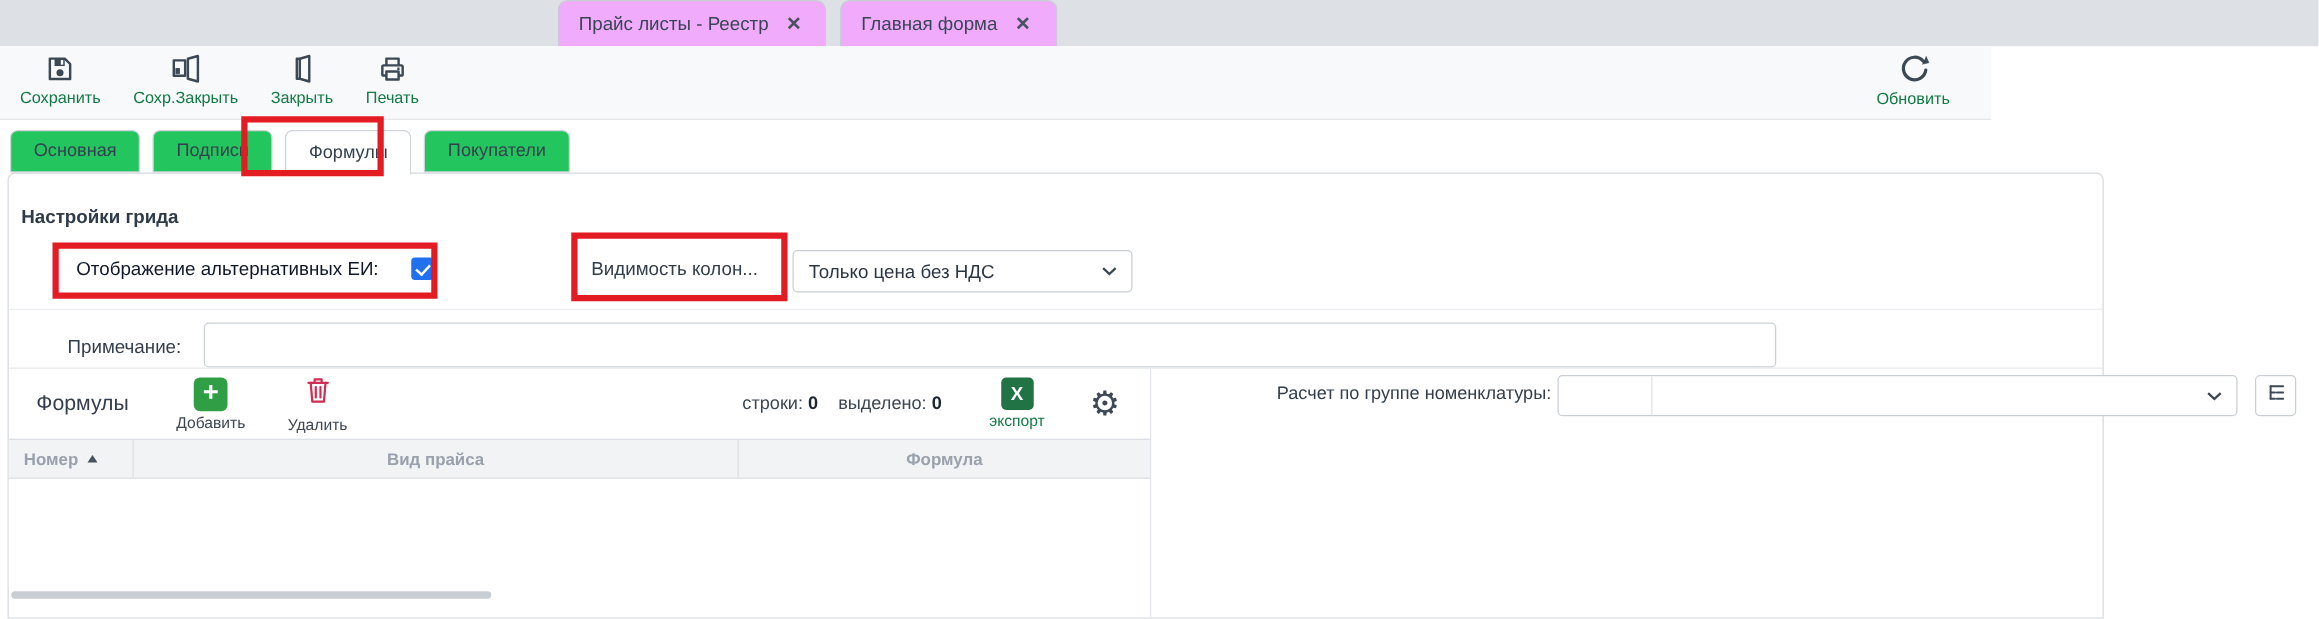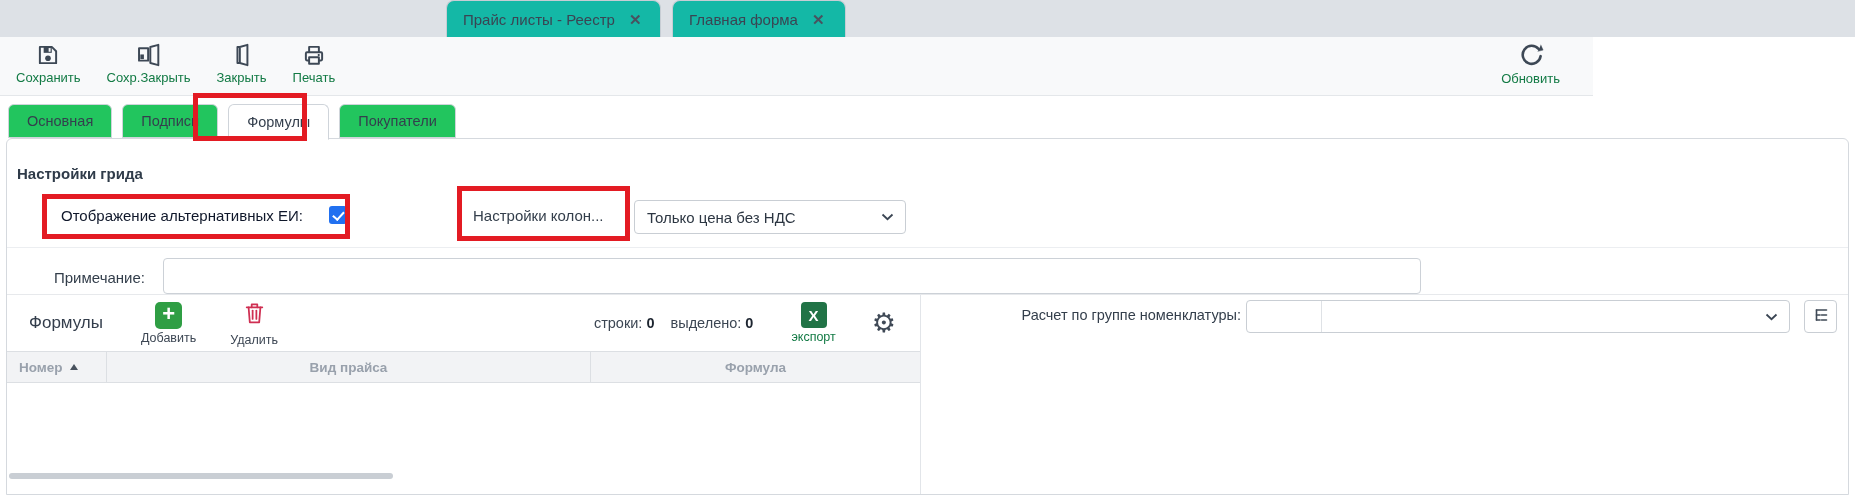--- a/index.html
+++ b/index.html
@@ -4,21 +4,21 @@
 <style>
   * { margin:0; padding:0; box-sizing:border-box; }
   html,body { width:1855px; height:495px; overflow:hidden; background:#fff;
               font-family:"Liberation Sans", sans-serif; color:#39434f; }
   .stage { position:relative; width:1855px; height:495px; background:#fff; }
 
   
   .tabstrip { position:absolute; left:0; top:0; width:1855px; height:37px; background:#dde1e6; }
   .wtab { position:absolute; top:0; height:37px; display:flex; align-items:center; gap:14px;
           padding:0 16px; font-size:15px; color:#3a4553; border-radius:8px 8px 0 0;
-          background:#14b8a6; border:1px solid #c7cdd4; border-bottom:none; cursor:default; }
+          background:#f0abfc; border:1px solid #c7cdd4; border-bottom:none; cursor:default; }
   .wtab.active { background:#ffffff; border-color:#ffffff; }
   .wtab-1 { left:0; width:437px; }
   .wtab-2 { left:446px; width:215px; }
   .wtab-3 { left:672px; width:174px; }
   .x-icon { font-size:15px; color:#49525f; font-weight:bold; line-height:1; }
   .x-icon::before { content:"✕"; }
 
   
   .toolbar { position:absolute; left:0; top:37px; width:1593px; height:59px; background:#f8f9fa;
              border-bottom:1px solid #e4e7ea; }
@@ -29,21 +29,21 @@
   .tb-refresh { position:absolute; right:33px; top:5px; }
 
   
   .subtabs { position:absolute; left:8px; top:104px; height:35px; display:flex; gap:10px; z-index:2; }
   .stab { height:34px; padding:0 18px; display:flex; align-items:center; font-size:14.5px;
           color:#343f4d; background:#22c55e; border:1px solid #cfd4da; border-radius:6px 6px 0 0;
           cursor:pointer; white-space:nowrap; }
   .stab.active { background:#ffffff; border-bottom:1px solid #ffffff; height:36px; margin-bottom:-2px; z-index:3; }
 
   
-  .panel { position:absolute; left:6px; top:138px; width:1843px; height:357px; background:#fff;
+  .panel { position:absolute; left:6px; top:138px; width:1677px; height:357px; background:#fff;
            border:1px solid #d5d9de; border-radius:6px 6px 0 0; }
   .sec-title { position:absolute; left:10px; top:26px; font-size:15px; font-weight:bold; color:#2f3b49; }
 
   .cb-label { position:absolute; left:54px; top:68px; font-size:15px; color:#0f172a; }
   .checkbox { position:absolute; left:322px; top:67px; width:18px; height:18px; background:#2170f0;
               border-radius:3px; cursor:pointer; }
   .checkbox::after { content:""; position:absolute; left:6px; top:2.5px; width:4.5px; height:9px;
                      border-right:2.2px solid #fff; border-bottom:2.2px solid #fff; transform:rotate(42deg); }
   .vis-label { position:absolute; left:466px; top:68px; font-size:15px; color:#333e4b; }
   .combo { position:absolute; display:flex; align-items:center; background:#fff;
@@ -185,21 +185,21 @@
     <div class="stab active">Формулы</div>
     <div class="stab">Покупатели</div>
   </div>
 
   <div class="panel">
     <div class="sec-title">Настройки грида</div>
 
     <span class="cb-label">Отображение альтернативных ЕИ:</span>
     <span class="checkbox"></span>
 
-    <span class="vis-label">Настройки колон...</span>
+    <span class="vis-label">Видимость колон...</span>
     <div class="combo vis-combo">
       <span>Только цена без НДС</span>
       <span class="chev">
         <svg width="13" height="8" viewBox="0 0 13 8" fill="none" stroke="#3a4553" stroke-width="1.8">
             <polyline points="1.5,1.5 6.5,6.2 11.5,1.5"></polyline>
           </svg>
       </span>
     </div>
 
     <div class="hr1"></div>

